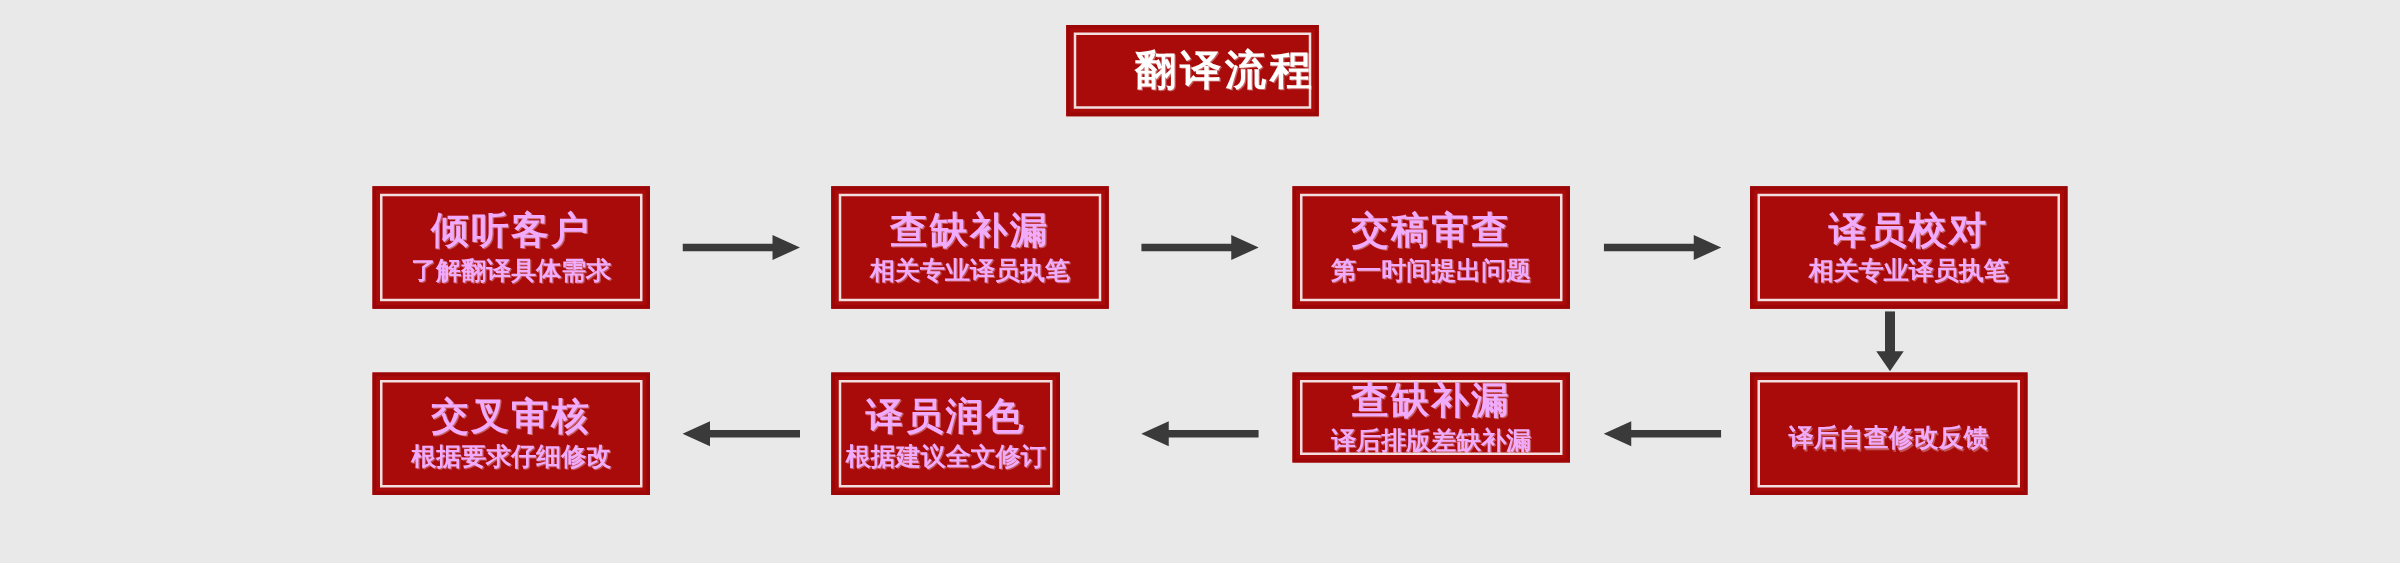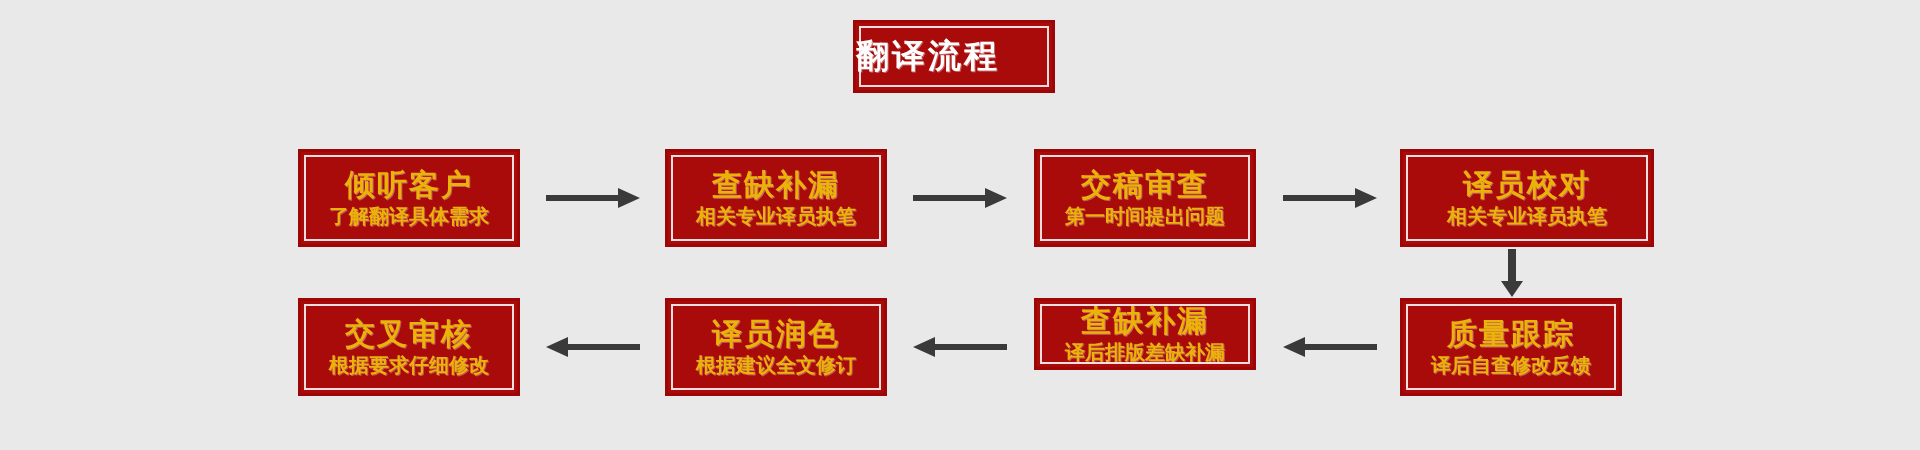--- a/index.html
+++ b/index.html
@@ -24,21 +24,21 @@
   .node {
     position: absolute;
     box-sizing: border-box;
     background: #a90b0b;
     border: 3px solid #9d0606;
     outline: none;
     display: flex;
     flex-direction: column;
     align-items: center;
     justify-content: center;
-    color: #eab308;
+    color: #f0abfc;
     text-align: center;
   }
   .node .inset {
     position: absolute;
     left: 3px;
     top: 3px;
     right: 3px;
     bottom: 3px;
     border: 2px solid #f2dede;
     pointer-events: none;
@@ -73,21 +73,21 @@
     position: absolute;
     left: 853px;
     top: 20px;
     width: 202px;
     height: 73px;
     box-sizing: border-box;
     background: #a90b0b;
     border: 3px solid #9d0606;
     display: flex;
     align-items: center;
-    justify-content: flex-start;
+    justify-content: flex-end;
     font-family: Liberation Mono, monospace;
   }
   #title-box .inset {
     position: absolute;
     left: 3px; top: 3px; right: 3px; bottom: 3px;
     border: 2px solid #f2dede;
     pointer-events: none;
   }
   #title-text {
     position: relative;
@@ -180,40 +180,39 @@
   </div>
 
   <div class="node" style="left:298px; top:298px; width:222px; height:98px;justify-content:center;">
     <span class="inset"></span>
     <span class="stack">
       <span class="node-title">交叉审核</span>
       <span class="node-sub">根据要求仔细修改</span>
     </span>
   </div>
 
-  <div class="node" style="left:665px; top:298px; width:222px; height:98px;">
+  <div class="node" style="left:665px; top:298px; width:183px; height:98px;">
     <span class="inset"></span>
     <span class="stack">
       <span class="node-title">译员润色</span>
       <span class="node-sub">根据建议全文修订</span>
     </span>
   </div>
 
   <div class="node" style="left:1034px; top:298px; width:222px; height:72px;">
     <span class="inset"></span>
     <span class="stack">
       <span class="node-title">查缺补漏</span>
       <span class="node-sub">译后排版差缺补漏</span>
     </span>
   </div>
 
   <div class="node" style="left:1400px; top:298px; width:222px; height:98px;">
     <span class="inset"></span>
     <span class="stack">
-      <span class="node-title">质量跟踪</span>
       <span class="node-sub">译后自查修改反馈</span>
     </span>
   </div>
 
   <div class="arrow-h" style="left:1283px; top:334px; width:94px;">
     <svg width="94" height="26" viewBox="0 0 94 26">
       <path d="M94 10 H22 V3 L0 13 L22 23 V16 H94 Z" fill="#3a3a3a"></path>
     </svg>
   </div>
 

